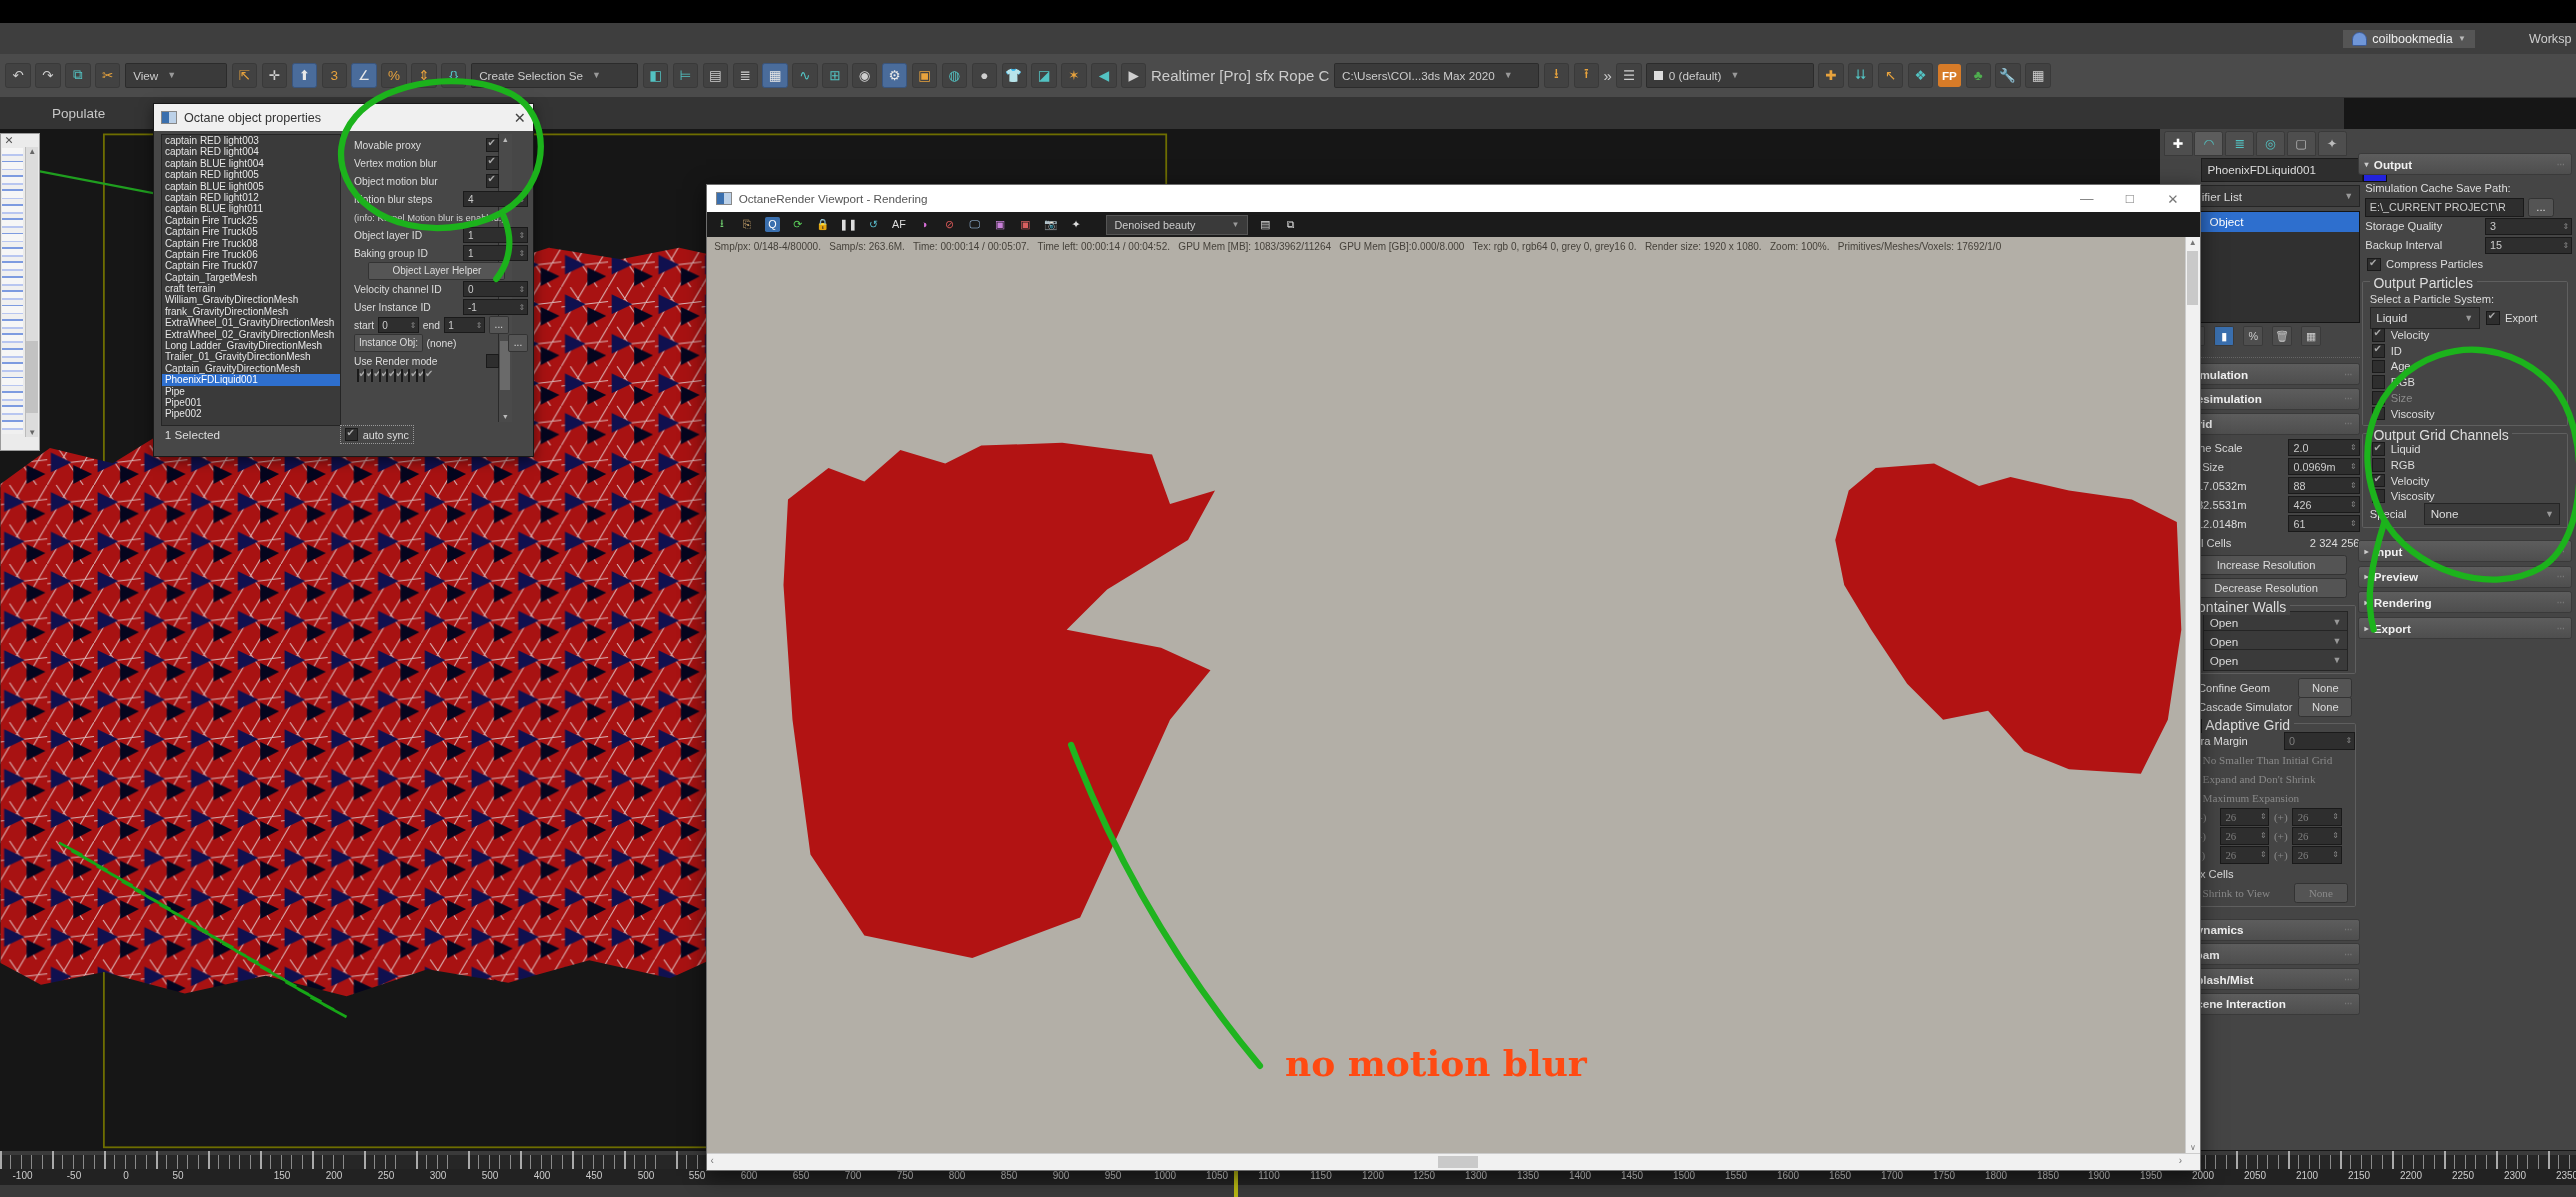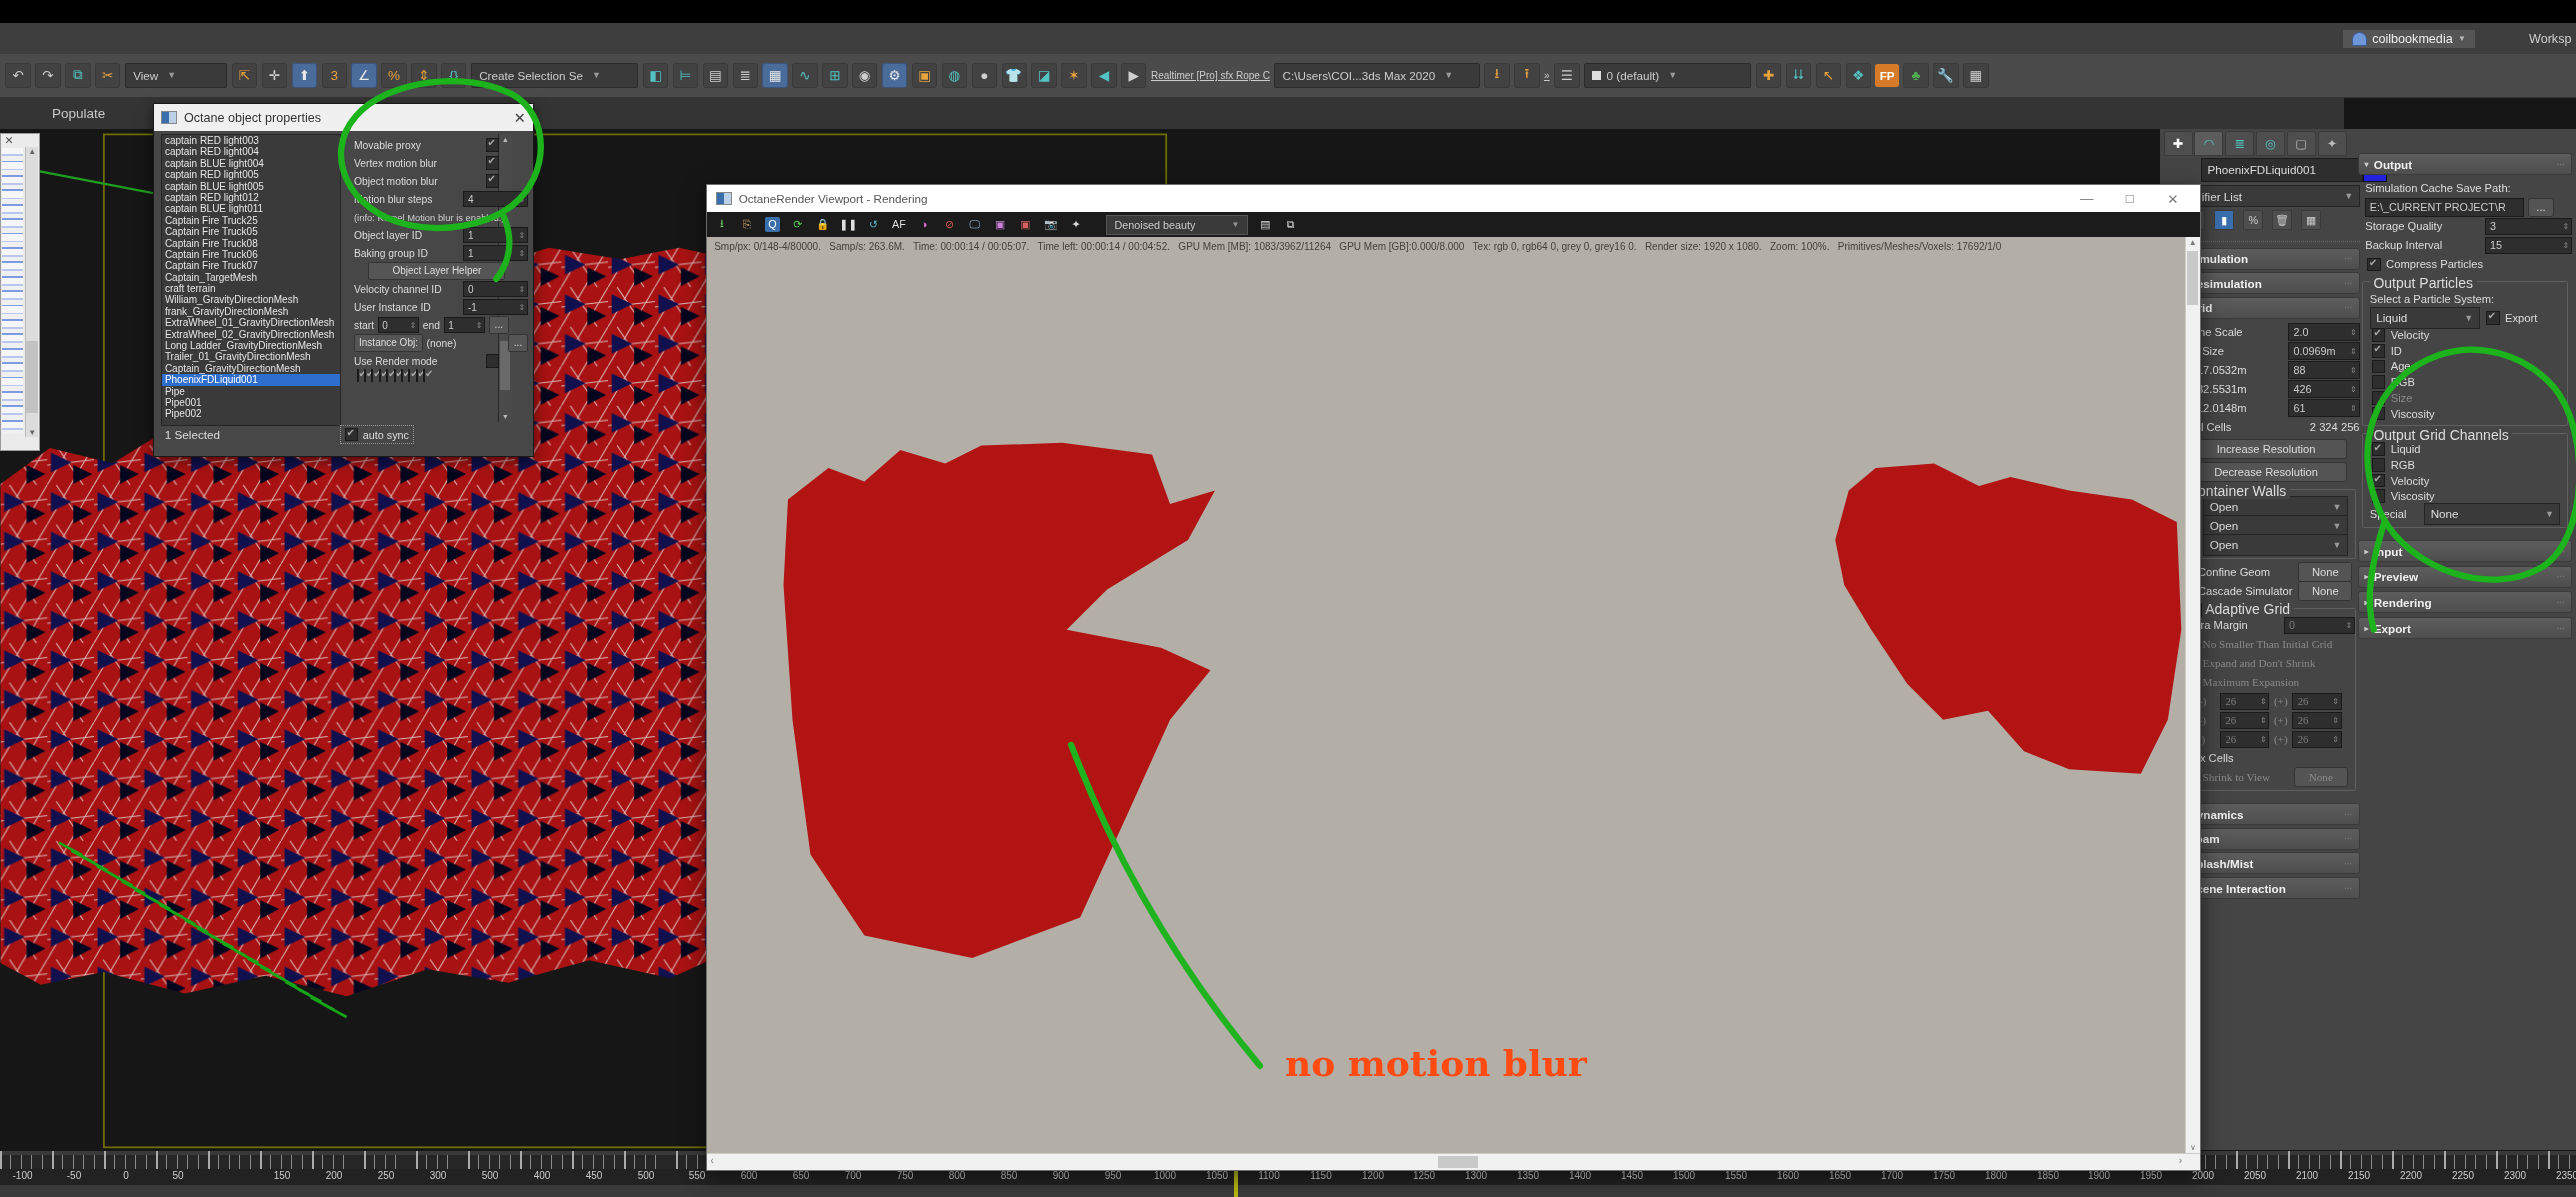--- a/index.html
+++ b/index.html
@@ -17,21 +17,21 @@
   .usericon{width:12.6px;height:12.6px;border-radius:50% 50% 1.8px 1.8px;background:#6f96d8;border:0.9px solid #3c5a96;}
   .workspaces{color:#cfcfcf;font-size:12.6px;overflow:hidden;white-space:nowrap;width:47px;}
   .toolbar{left:0;top:54px;width:2576px;height:43px;background:#4b4b4b;display:flex;align-items:center;
            gap:4.5px;padding-left:5.4px;border-bottom:0.9px solid #333;}
   .tico{width:23.4px;height:23.4px;background:#424242;border:0.9px solid #393939;border-radius:2.7px;
         display:flex;align-items:center;justify-content:center;font-size:13.5px;color:#cfcfcf;flex:none;}
   .tico.teal{color:#53c3c3;} .tico.gold{color:#e8a33d;} .tico.blue{background:#4a6c9b;border-color:#39557e;color:#e8e8e8;}
   .tdrop{height:23.4px;background:#3a3a3a;border:0.9px solid #2b2b2b;border-radius:1.8px;color:#ccc;font-size:11.7px;
          display:flex;align-items:center;padding:0 7.2px;gap:9px;flex:none;white-space:nowrap;}
   .tdrop .car{color:#999;font-size:9px;}
-  .tlabel{font-size:10px;color:#ccc;white-space:nowrap;flex:none;text-decoration:underline;}
+  .tlabel{font-size:15px;color:#ccc;white-space:nowrap;flex:none;}
   .fpbadge{width:23.4px;height:23.4px;background:#d77b28;border-radius:2.7px;color:#fff;font-weight:bold;
            font-size:11.7px;display:flex;align-items:center;justify-content:center;flex:none;}
   .ribbon{left:0;top:97px;width:2344px;height:32px;background:#343434;display:flex;align-items:center;
           border-bottom:0.9px solid #222;}
   .ribbon .rtab{margin-left:52px;font-size:13.5px;color:#c8c8c8;}
   .ribbon .rchip{margin-left:54px;width:21.6px;height:12.6px;background:#5a5a5a;border-radius:1.8px;}
   .ribbon .rcar{margin-left:7.2px;color:#999;font-size:9px;}
   
   .viewport{left:0;top:129px;width:2576px;height:1021px;background:#161616;z-index:1;}
   
@@ -443,20 +443,23 @@
       <span class="cptab" style="color:#bbb">✦</span>
     </div>
     <div class="namefield">PhoenixFDLiquid001</div>
     <div class="swatch"></div>
 
     <div class="leftcol">
       <div class="drop">
         <span>Modifier List</span>
           <span class="car">▼</span>
       </div>
+      <div class="stack">
+        <div class="stackrow">Object</div>
+      </div>
       <div class="stacktools">
         <span class="stico">⊩</span>
         <span class="stico active">▮</span>
         <span class="stico">%</span>
         <span class="stico">🗑</span>
         <span class="stico">▦</span>
       </div>
       <div class="divider"></div>
 
       <div>

